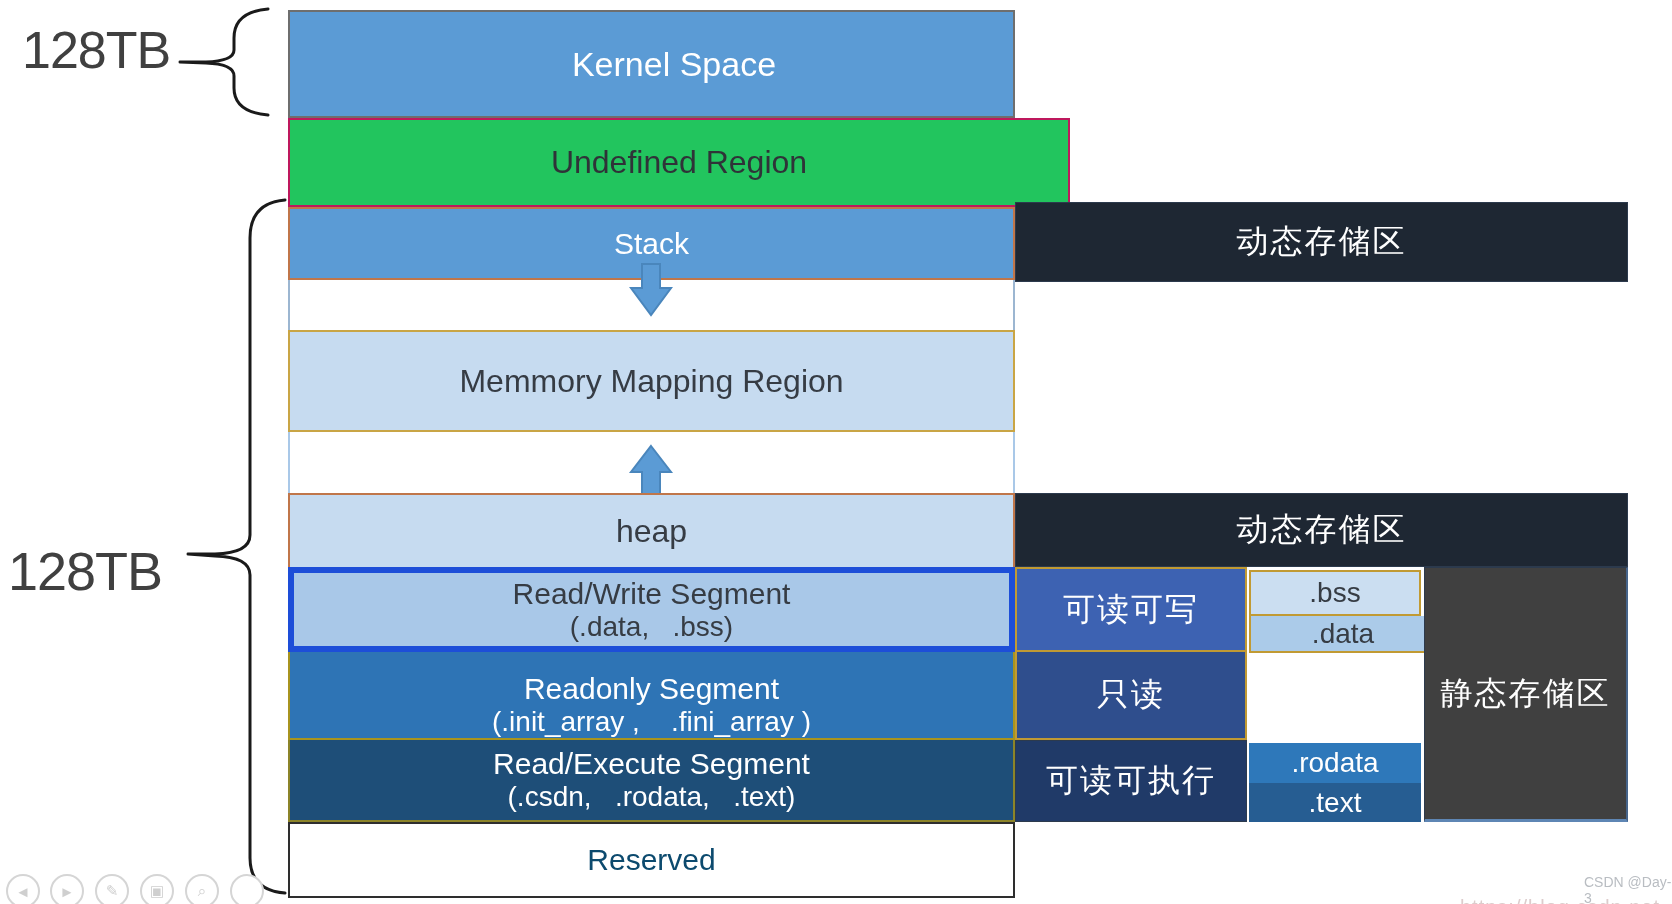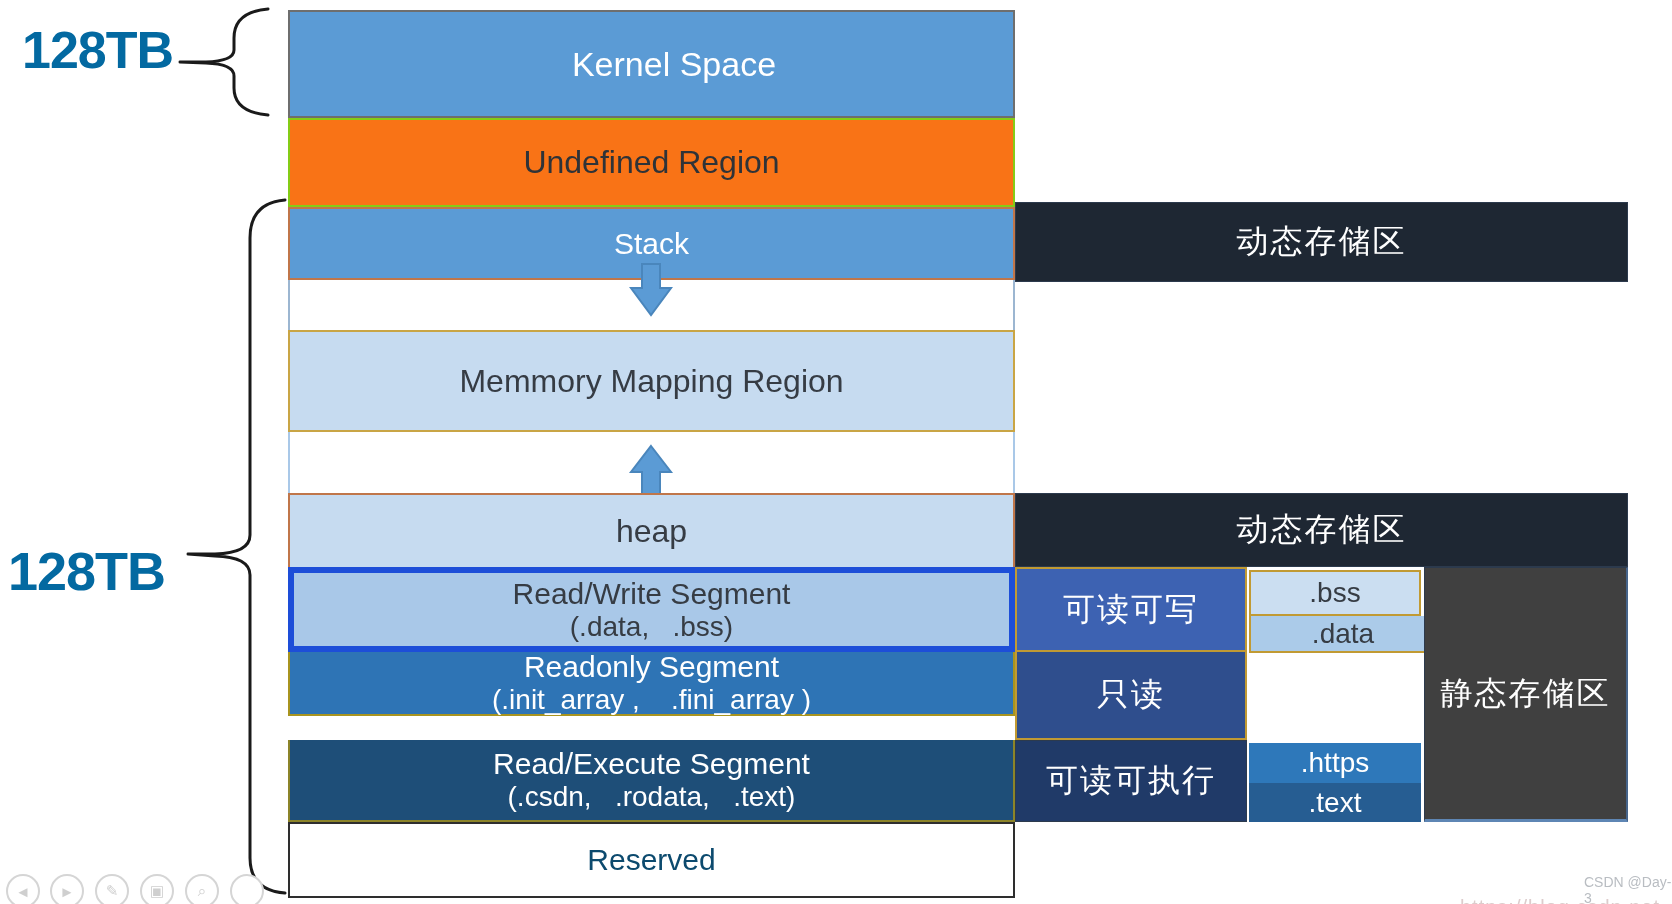--- a/index.html
+++ b/index.html
@@ -7,21 +7,21 @@
     position:relative;width:1672px;height:904px;background:#ffffff;
     overflow:hidden;font-family:"Liberation Sans","DejaVu Sans",sans-serif;
     -webkit-font-smoothing:antialiased;
   }
   .blk{position:absolute;box-sizing:border-box;display:flex;align-items:center;justify-content:center;text-align:center;}
   .blk .lbl{width:100%;}
   .w  {color:#ffffff;}
   .d  {color:#363c44;}
   .seg-sub{white-space:pre;font-size:28px;}
   .seg-main{font-size:30px;}
-  .big-label{position:absolute;font-weight:bold;color:#0369a1;letter-spacing:-1px;}
+  .big-label{position:absolute;font-weight:normal;color:#404040;letter-spacing:-1px;}
   .cn{letter-spacing:2px;}
   .brace{position:absolute;pointer-events:none;}
   .viewer-btn{
     position:absolute;width:34px;height:34px;border-radius:50%;
     border:2px solid #d5d5d5;color:#cfcfcf;display:flex;align-items:center;
     justify-content:center;font-size:15px;background:#ffffff;box-sizing:border-box;
   }
   .watermark{position:absolute;color:#b9bdc2;font-size:14px;}
   .watermark-url{position:absolute;color:#dccccc;font-size:20px;letter-spacing:1px;}
 </style>
@@ -41,21 +41,21 @@
 
   <svg class="brace" style="left:0;top:190px;" width="300" height="712" viewBox="0 0 300 712">
     <path d="M285,10 Q250,13 250,48 L250,345 Q250,363 215,364 L188,364
              M188,364 L215,366 Q250,367 250,385 L250,668 Q250,700 285,703" fill="none" stroke="#1a1a1a" stroke-width="3" stroke-linecap="round"></path>
   </svg>
 
   <div class="blk" style="left:288px;top:10px;width:727px;height:108px;background:#5b9bd5;border:2px solid #6e6e6e;">
     <div class="lbl w" style="font-size:34px;padding-left:45px;">Kernel Space</div>
   </div>
 
-  <div class="blk" style="left:288px;top:118px;width:727px;height:89px;background:#f97316;border:2px solid #84cc16;">
+  <div class="blk" style="left:288px;top:118px;width:782px;height:89px;background:#22c55e;border:2px solid #be185d;">
     <div class="lbl d" style="font-size:32px;color:#2f3338;">Undefined Region</div>
   </div>
 
   <div class="blk" style="left:288px;top:207px;width:727px;height:73px;background:#5b9bd5;border:2px solid #c0764a;justify-content:center;">
     <div class="lbl w" style="font-size:30px;">Stack</div>
   </div>
 
   <div class="blk" style="left:288px;top:280px;width:727px;height:50px;background:#ffffff;border-left:2px solid #9cb6d1;border-right:2px solid #9cb6d1;"></div>
 
   <svg class="brace" style="left:628px;top:262px;" width="46" height="56" viewBox="0 0 46 56">
@@ -74,21 +74,21 @@
 
   <div class="blk" style="left:288px;top:493px;width:727px;height:74px;background:#c6dbf0;border:2px solid #c0764a;border-bottom:none;">
     <div class="lbl d" style="font-size:32px;">heap</div>
   </div>
 
   <div class="blk" style="left:288px;top:567px;width:727px;height:85px;background:#a9c8e8;border:6px solid #1d4ed8;flex-direction:column;">
     <div class="lbl d seg-main">Read/Write Segment</div>
     <div class="lbl d seg-sub">(.data,   .bss)</div>
   </div>
 
-  <div class="blk" style="left:288px;top:652px;width:727px;height:64px;background:#2e74b5;border:2px solid #a8941f;border-top:none;flex-direction:column;">
+  <div class="blk" style="left:288px;top:652px;width:727px;height:88px;background:#2e74b5;border:2px solid #a8941f;border-top:none;flex-direction:column;justify-content:flex-end;">
     <div class="lbl w seg-main">Readonly Segment</div>
     <div class="lbl w seg-sub">(.init_array ,    .fini_array )</div>
   </div>
 
   <div class="blk" style="left:288px;top:740px;width:727px;height:82px;background:#1e4e78;border:2px solid #8c8429;border-top:none;flex-direction:column;">
     <div class="lbl w seg-main">Read/Execute Segment</div>
     <div class="lbl w seg-sub">(.csdn,   .rodata,   .text)</div>
   </div>
 
   <div class="blk" style="left:288px;top:822px;width:727px;height:76px;background:#ffffff;border:2px solid #2e2e2e;">
@@ -119,21 +119,21 @@
     <div class="lbl d" style="font-size:28px;">.bss</div>
   </div>
 
   <div class="blk" style="left:1249px;top:616px;width:188px;height:37px;background:#abcbe9;border:2px solid #c19a33;border-top:none;">
     <div class="lbl d" style="font-size:28px;">.data</div>
   </div>
 
   <div class="blk" style="left:1247px;top:653px;width:176px;height:87px;background:#ffffff;"></div>
 
   <div class="blk" style="left:1249px;top:743px;width:172px;height:40px;background:#2e78ba;">
-    <div class="lbl w" style="font-size:28px;">.https</div>
+    <div class="lbl w" style="font-size:28px;">.rodata</div>
   </div>
 
   <div class="blk" style="left:1249px;top:783px;width:172px;height:39px;background:#265d92;">
     <div class="lbl w" style="font-size:28px;">.text</div>
   </div>
 
   <div class="blk cn" style="left:1424px;top:567px;width:204px;height:255px;background:#404040;border:1px solid #2c3a4d;border-bottom:3px solid #5e86b4;border-right:2px solid #46648a;">
     <div class="lbl w" style="font-size:32px;">静态存储区</div>
   </div>
 

